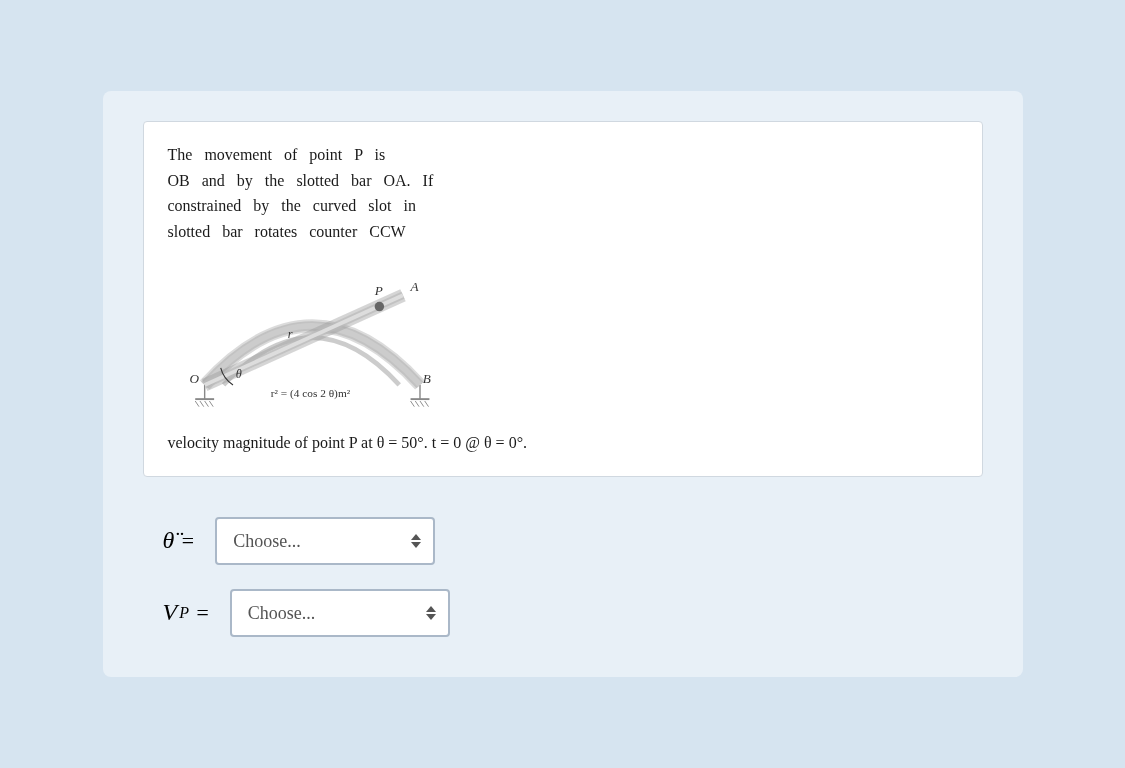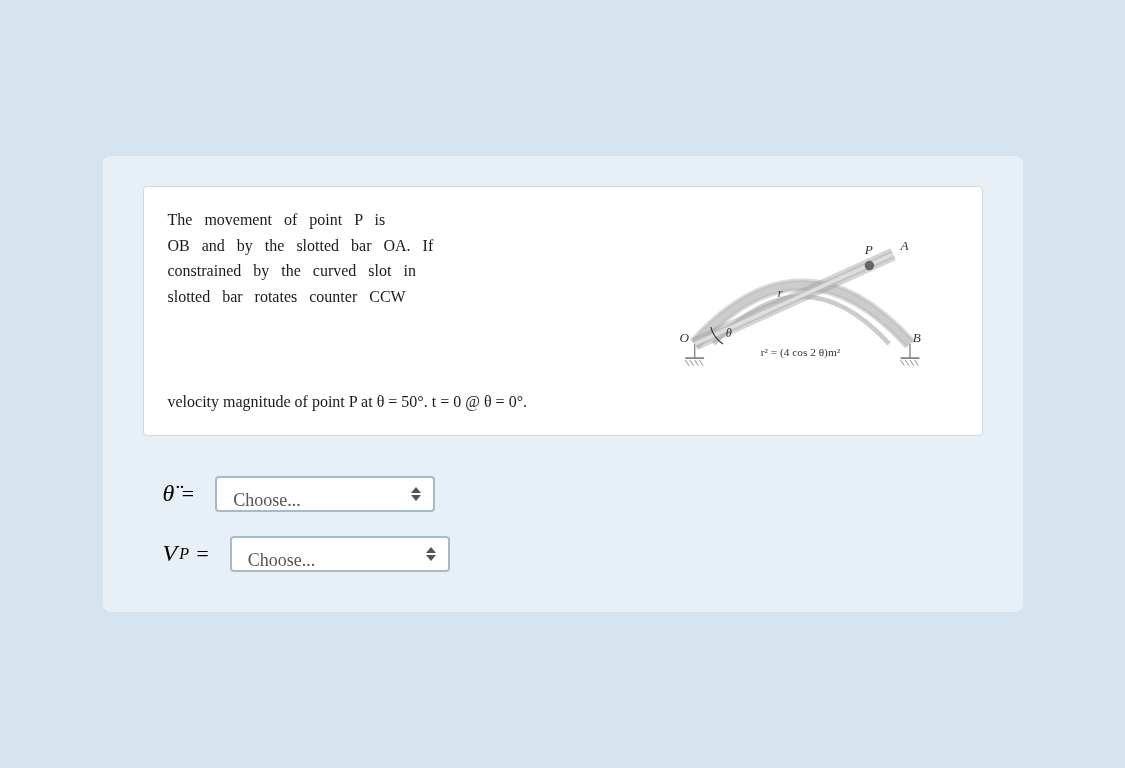--- a/index.html
+++ b/index.html
@@ -36,21 +36,21 @@
       border: 1px solid #d0d8e0;
       border-radius: 4px;
       padding: 20px 24px;
       display: flex;
       flex-direction: column;
       margin-bottom: 40px;
     }
 
     .problem-top {
       display: flex;
-      flex-direction: row;
+      flex-direction: column;
       align-items: flex-start;
       gap: 4px;
     }
 
     .problem-text {
       flex: 1;
       font-size: 16px;
       line-height: 1.6;
       color: #1a1a1a;
     }
@@ -97,21 +97,21 @@
       position: relative;
       display: inline-block;
     }
 
     .dropdown-select {
       appearance: none;
       -webkit-appearance: none;
       background-color: #ffffff;
       border: 2px solid #aab8c8;
       border-radius: 4px;
-      padding: 12px 50px 0 16px;
+      padding: 12px 50px 12px 16px;
       font-size: 18px;
       font-family: 'Times New Roman', Times, serif;
       color: #555;
       width: 220px;
       cursor: pointer;
     }
 
     .dropdown-arrow {
       position: absolute;
       right: 14px;

